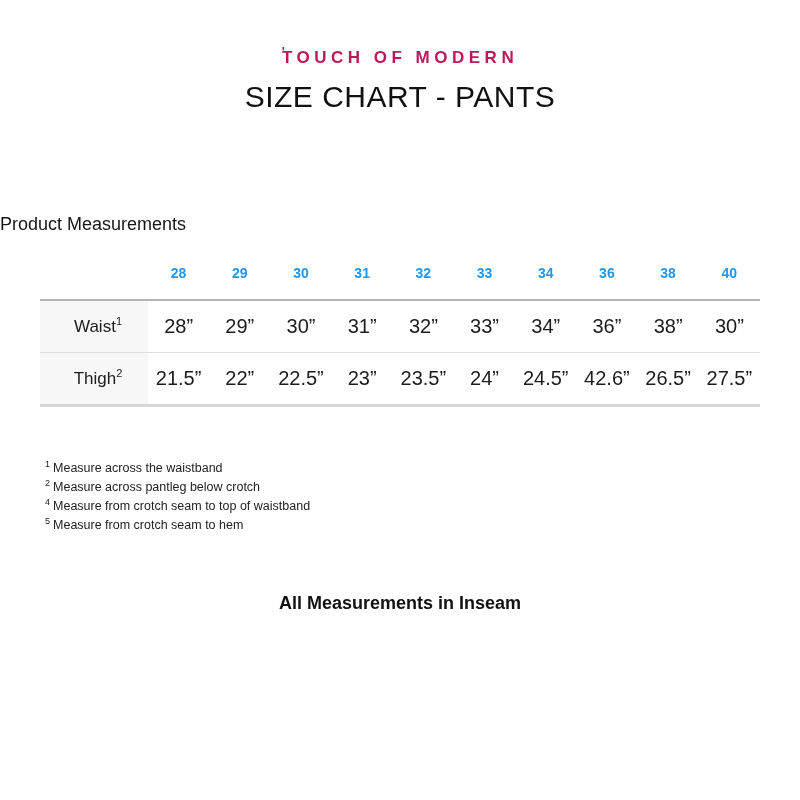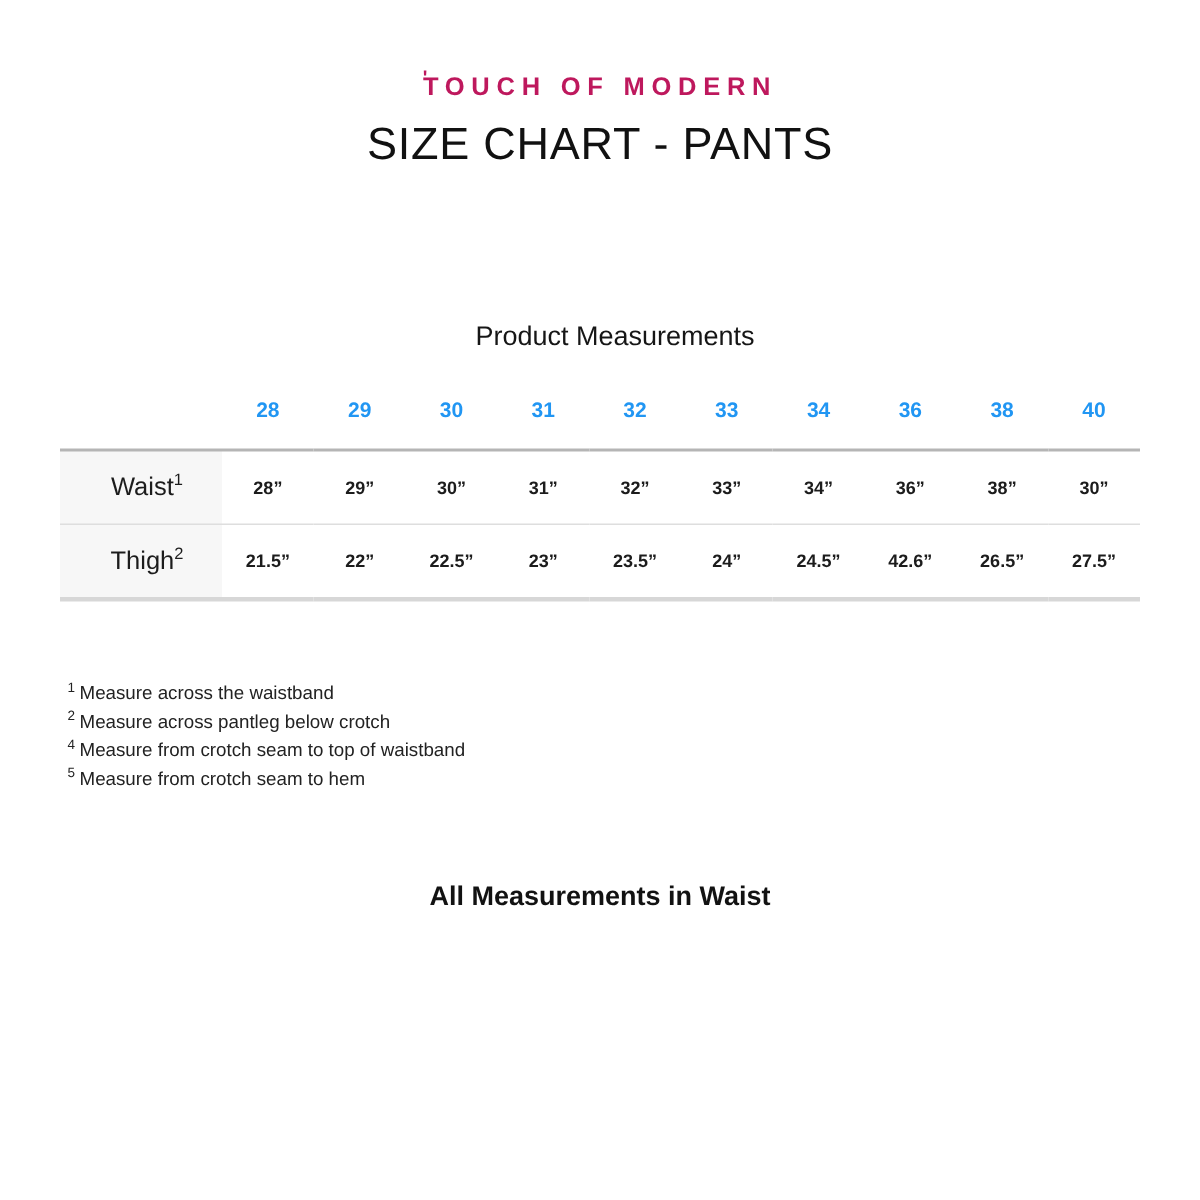--- a/index.html
+++ b/index.html
@@ -38,25 +38,24 @@
     margin-top: 12px;
     text-align: center;
     font-size: 30px;
     font-weight: 400;
     letter-spacing: 0.5px;
     color: #111111;
   }
   
   .subtitle {
     margin-top: 100px;
-    text-align: center;
+    text-align: left;
     font-size: 18px;
     font-weight: 400;
     color: #161616;
-    margin-left: 20px;
   }
   
   table.size-chart {
     width: 720px;
     margin: 16px 40px 0 40px;
     border-collapse: collapse;
     table-layout: fixed;
   }
   table.size-chart thead th {
     font-size: 14px;
@@ -69,22 +68,22 @@
     width: 108px;
   }
   table.size-chart tbody tr:first-child th,
   table.size-chart tbody tr:first-child td {
     border-top: 2px solid #b5b5b5;
   }
   table.size-chart tbody th,
   table.size-chart tbody td {
     border-top: 1px solid #dedede;
     padding: 14px 0;
-    font-size: 12px;
-    font-weight: 700;
+    font-size: 20px;
+    font-weight: 400;
     color: #1c1c1c;
   }
   table.size-chart tbody tr:last-child th,
   table.size-chart tbody tr:last-child td {
     border-bottom: 3px solid #d7d7d7;
   }
   table.size-chart tbody th.row-label {
     background: #f7f7f7;
     text-align: center;
     padding-left: 8px;
@@ -183,15 +182,15 @@
   </table>
 
   <ul class="footnotes">
 
   <li><sup>1</sup>Measure across the waistband</li>
       <li><sup>2</sup>Measure across pantleg below crotch</li>
       <li><sup>4</sup>Measure from crotch seam to top of waistband</li>
       <li><sup>5</sup>Measure from crotch seam to hem</li>
     </ul>
 
-  <div class="footer-note">All Measurements in Waist</div>
+  <div class="footer-note">All Measurements in Inseam</div>
 
 </div>
 
 </body></html>

